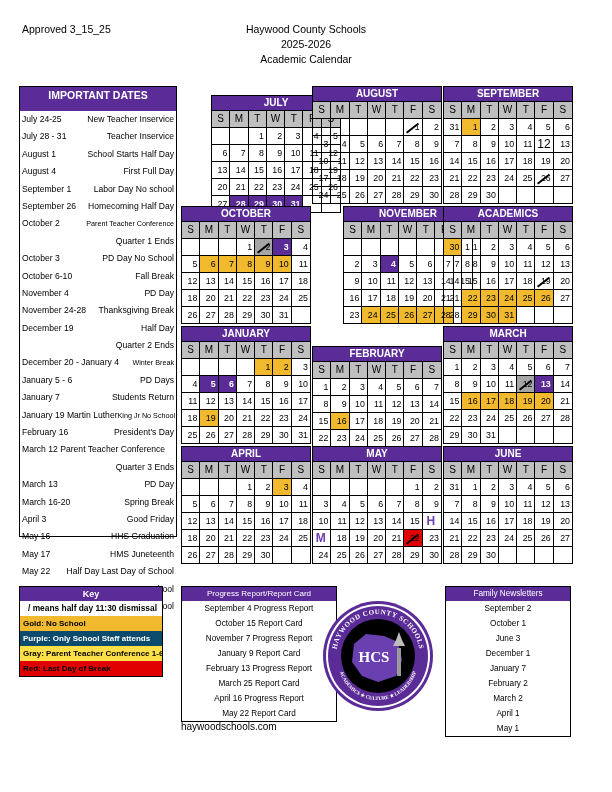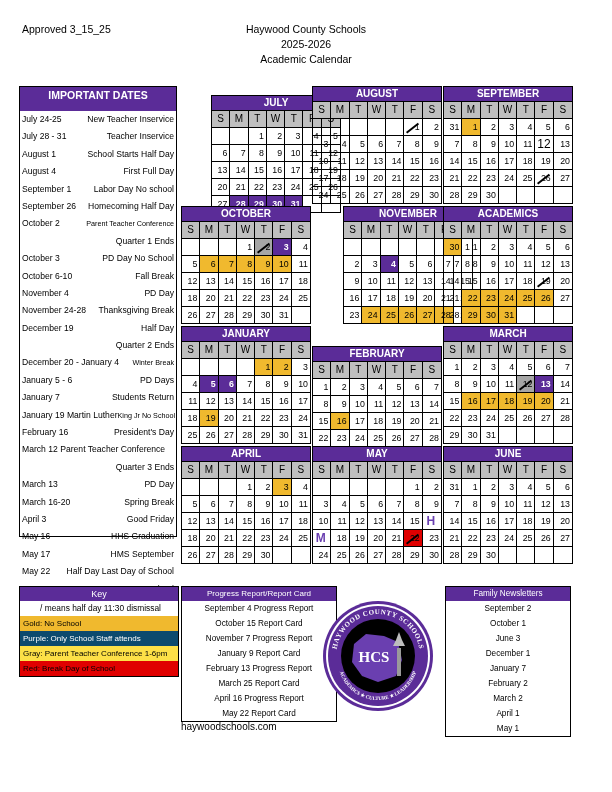--- a/index.html
+++ b/index.html
@@ -21,21 +21,21 @@
   .cell{text-align:right;padding-right:2px;font-size:8.8px;height:17px;line-height:17px;border-right:1px solid #000;border-top:1px solid #000;position:relative;box-sizing:border-box;}
   .cell:nth-child(7n){border-right:none;}
   .cell.gold{background:#f0b92e;}
   .cell.purple{background:#5b2c98;color:#fff;font-weight:bold;}
   .cell.gray{background:#a6a6a6;}
   .cell.red{background:#e00000;}
   .cell.big{font-size:12px;}
   .cell.letter{color:#6a3fb0;font-weight:bold;font-size:12px;text-align:center;}
   .cell .slash{position:absolute;left:1px;right:1px;top:50%;height:2px;background:#000;transform:rotate(-38deg);}
   
-  #key{left:19px;top:586px;width:160px;border:1px solid #000;box-sizing:border-box;font-size:8px;}
+  #key{left:19px;top:586px;width:144px;border:1px solid #000;box-sizing:border-box;font-size:8px;font-weight:bold;}
   #key .kh{background:#5b2c98;color:#fff;text-align:center;height:14px;line-height:14px;font-size:9px;}
   #key .kr{height:15px;line-height:15px;padding-left:3px;white-space:nowrap;overflow:hidden;}
   #progress{left:181px;top:586px;width:156px;border:1px solid #000;box-sizing:border-box;}
   #progress .ph{background:#5b2c98;color:#fff;text-align:center;height:14px;line-height:14px;font-size:8px;}
   #progress .pr{text-align:center;font-size:8.2px;height:15px;line-height:15px;white-space:nowrap;}
   #website{left:181px;top:721px;width:129px;text-align:left;font-size:10px;}
   #newsletters{left:445px;top:586px;width:126px;border:1px solid #000;box-sizing:border-box;}
   #newsletters .nh{background:#5b2c98;color:#fff;text-align:center;height:14px;line-height:14px;font-size:8.2px;}
   #newsletters .nr{text-align:center;font-size:8.2px;height:15px;line-height:15px;}
   #logo{left:322px;top:600px;width:112px;height:112px;}
@@ -148,21 +148,21 @@
       <div class="drow">
         <span>April 3</span>
         <span>Good Friday</span>
       </div>
       <div class="drow">
         <span>May 16</span>
         <span>HHS Graduation</span>
       </div>
       <div class="drow">
         <span>May 17</span>
-        <span>HMS September</span>
+        <span>HMS Juneteenth</span>
       </div>
       <div class="drow">
         <span>May 22</span>
         <span>Half Day Last Day of School</span>
       </div>
       <div class="drow">
         <span>May ??</span>
         <span>Summer School</span>
       </div>
       <div class="drow">
@@ -739,21 +739,21 @@
     </div>
   </div>
 
 <div id="key" class="abs">
   <div class="kh">Key</div>
   <div id="key-body">
       <div class="kr" style="background: rgb(255, 255, 255); color: rgb(0, 0, 0); text-align: center; font-size: 8.4px;">/    means half day 11:30 dismissal</div>
       <div class="kr" style="background: rgb(240, 185, 46); color: rgb(0, 0, 0);">Gold: No School</div>
       <div class="kr" style="background: #0c4a6e; color: rgb(255, 255, 255);">Purple: Only School Staff attends</div>
       <div class="kr" style="background: #fde047; color: rgb(0, 0, 0);">Gray: Parent Teacher Conference 1-6pm</div>
-      <div class="kr" style="background: rgb(224, 0, 0); color: rgb(0, 0, 0);">Red: Break Day of School</div>
+      <div class="kr" style="background: rgb(224, 0, 0); color: rgb(0, 0, 0);">Red: Last Day of Break</div>
     </div>
 </div>
 
 <div id="progress" class="abs">
   <div class="ph">Progress Report/Report Card</div>
   <div id="progress-body">
       <div class="pr">September 4 Progress Report</div>
       <div class="pr">October 15  Report Card</div>
       <div class="pr">November 7  Progress Report</div>
       <div class="pr">January 9 Report Card</div>

